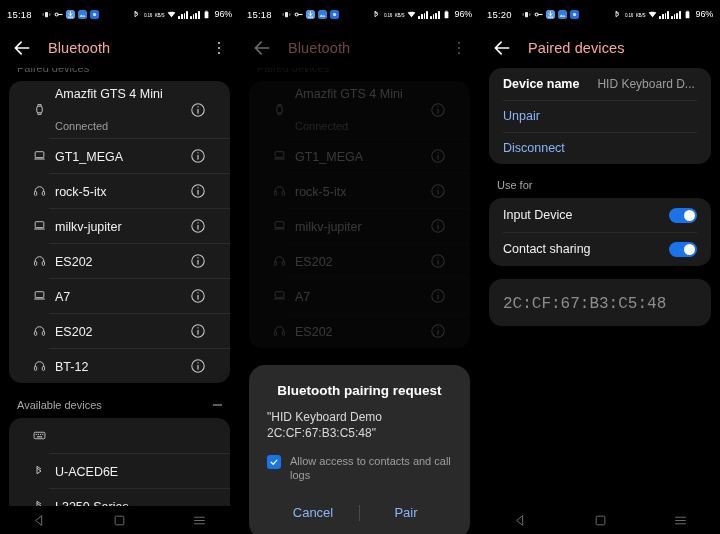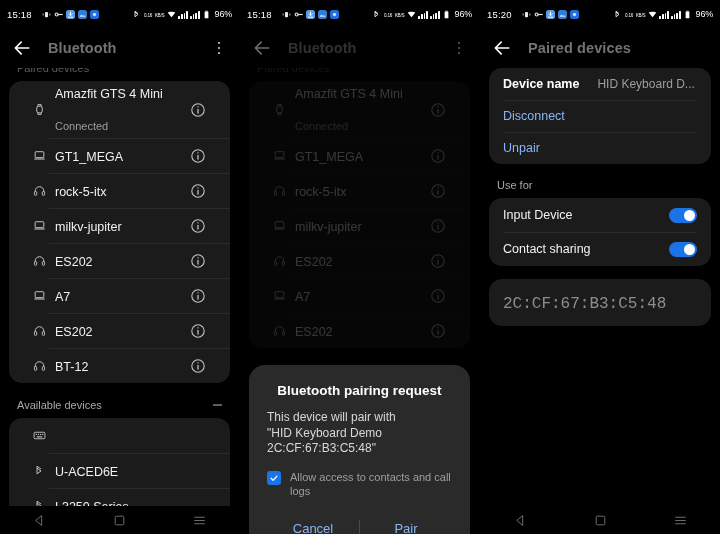--- a/index.html
+++ b/index.html
@@ -42,22 +42,22 @@
 
   
   .appbar {
     height: 40px;
     display: flex; align-items: center;
     padding: 0 12px;
     color: #fff;
   }
   .appbar .back { width: 20px; height: 20px; flex:none; }
   .appbar .title {
-    font-size: 14.5px; font-weight: 700; margin-left: 16px;
-    color: #737373; letter-spacing: .1px;
+    font-size: 14.5px; font-weight: 400; margin-left: 16px;
+    color: #fca5a5; letter-spacing: .1px;
   }
   .appbar .menu { margin-left:auto; width:16px; height:18px;
     display:flex; flex-direction:column; justify-content:center; align-items:center; gap:2.6px;}
   .appbar .menu span { width:2.6px;height:2.6px;border-radius:50%;background:#dadada;display:block;}
 
   
   .content { position:relative; height: 466px; overflow:hidden; }
   .scroll-pad { padding: 0 9px; }
 
   .section-label {
@@ -581,21 +581,20 @@
                 <circle cx="12" cy="7.3" r="1.1" fill="#c9c9c9"></circle>
               </svg>
           </div>
         </div>
       </div>
       <div class="scrim"></div>
 
       <div class="dialog">
         <div class="dlg-title">Bluetooth pairing request</div>
         <div class="dlg-body">
-          <div>This device will pair with</div>
           <div>"HID Keyboard Demo</div>
           <div>2C:CF:67:B3:C5:48"</div>
         </div>
         <div class="dlg-check">
           <span class="cbox">
             <svg width="10" height="10" viewBox="0 0 24 24">
                 <path d="M5 12.5l5 5 9-10" fill="none" stroke="#fff" stroke-width="3" stroke-linecap="round" stroke-linejoin="round"></path>
               </svg>
           </span>
           <span class="dlg-check-label">Allow access to contacts and call logs</span>
@@ -687,24 +686,24 @@
     </div>
 
     <div class="content">
       <div class="scroll-pad">
         <div class="card stack-block">
           <div class="p3row">
             <span class="p3-key">Device name</span>
             <span class="p3-val">HID Keyboard D...</span>
           </div>
           <div class="p3row">
+            <span class="p3-link">Unpair</span>
+          </div>
+          <div class="p3row">
             <span class="p3-link">Disconnect</span>
-          </div>
-          <div class="p3row">
-            <span class="p3-link">Unpair</span>
           </div>
         </div>
 
         <div class="section-label">Use for</div>
 
         <div class="card stack-block">
           <div class="p3-toggle-row">
             <span class="p3-tlabel">Input Device</span>
             <span class="switch"></span>
           </div>

